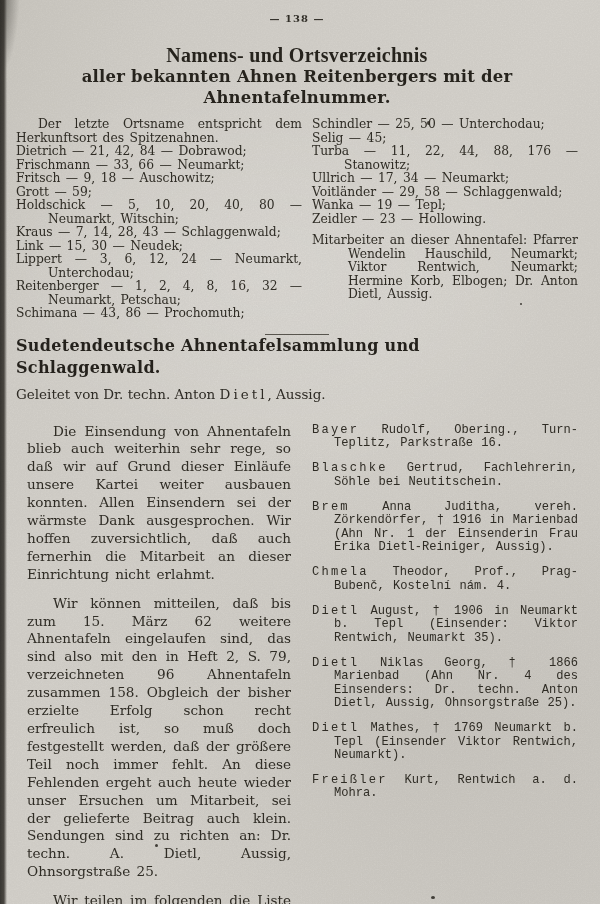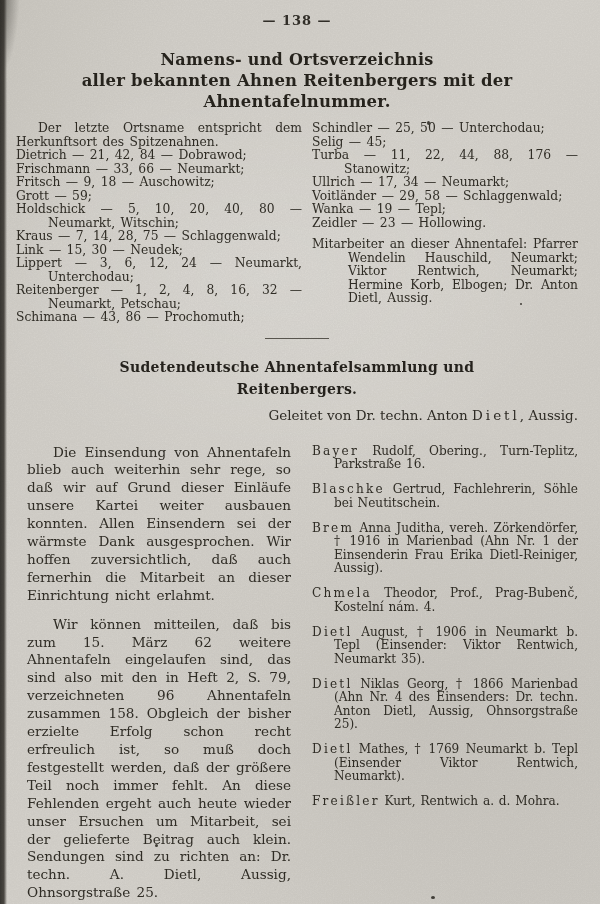--- a/index.html
+++ b/index.html
@@ -13,51 +13,51 @@
     color:#29261f;
   }
   .edge-strip{position:absolute;left:0;top:0;width:7px;height:904px;
     background:linear-gradient(to right,#33312d 0%,#45423d 55%,rgba(69,66,61,0) 100%);}
   .corner-shade{position:absolute;left:-6px;top:-8px;width:26px;height:90px;
     background:radial-gradient(ellipse at 0 0,rgba(40,38,34,.75),rgba(40,38,34,0) 70%);}
   .speck{position:absolute;border-radius:50%;background:#3c3933;}
   .noise-overlay{position:absolute;left:0;top:0;pointer-events:none;}
   .content{position:relative;padding:0 22px 0 16px;}
 
-  .page-number{margin-top:13px;text-align:center;font-size:13px;font-weight:bold;
+  .page-number{margin-top:13px;text-align:center;font-size:10px;font-weight:bold;
     letter-spacing:1px;color:#2b2822;}
 
   .h1{margin-top:21px;text-align:center;font-weight:bold;color:#1f1c16;line-height:21px;}
-  .h1 .l1{font-size:16px;letter-spacing:.3px;}
+  .h1 .l1{font-size:20px;letter-spacing:.3px;font-family:Liberation Serif, serif;}
   .h1 .l2{font-size:16.5px;letter-spacing:.2px;}
 
   .cols{display:flex;margin-top:10px;}
   .col-l{width:286px;}
   .col-gap{width:10px;flex:none;}
   .col-r{flex:1;}
 
   .up{font-size:12.3px;line-height:13.5px;}
   .up p{margin:0;text-align:justify;word-spacing:1.5px;}
   .up p.indent{text-indent:22px;}
   .entry{padding-left:32px;text-indent:-32px;text-align:left;}
   .gap-above{margin-top:4px;}
   .note{margin-top:3px !important;text-indent:16px;}
   .contrib{margin-top:8px !important;padding-left:36px;text-indent:-36px;text-align:justify;word-spacing:1.5px;}
 
   .divider{width:64px;height:1px;background:#56534c;margin:13px auto 0 auto;}
 
-  .h2{margin-top:17px;text-align:center;font-weight:bold;color:#1d1a15;
-    font-size:14px;line-height:22px;letter-spacing:.3px;}
-  .subtitle{margin-top:7px;text-align:right;font-size:13.5px;color:#28251f;}
+  .h2{font-weight:bold;color:#1d1a15;
+    font-size:16px;line-height:22px;letter-spacing:.3px;}
+  .subtitle{margin-top:7px;text-align:left;font-size:13.5px;color:#28251f;}
   .sp-name{letter-spacing:3px;}
 
   .low-l{font-size:13.6px;line-height:17.9px;}
   .low-l p{margin:11px;text-align:justify;text-indent:26px;word-spacing:2px;}
   .low-r{font-size:12.1px;line-height:13.3px;}
-  .low-r .entry{padding-left:22px;text-indent:-22px;margin-bottom:1.6px;text-align:justify;word-spacing:1px;}
+  .low-r .entry{padding-left:22px;text-indent:-22px;margin-bottom:1.6px;text-align:justify;word-spacing:1px;font-family:Liberation Mono, monospace;}
   .low-r .nm{letter-spacing:2.2px;}
 </style>
 </head>
 <body>
 
 <div class="page">
   <div class="edge-strip"></div>
   <div class="corner-shade"></div>
   <div class="speck" style="left:427px;top:121px;width:3px;height:4px;"></div>
   <div class="speck" style="left:155px;top:844px;width:3px;height:3px;"></div>
@@ -73,21 +73,21 @@
     </div>
 
     <div class="cols up">
       <div class="col-l">
         <p class="indent">Der letzte Ortsname entspricht dem Herkunftsort des Spitzenahnen.</p>
         <p class="entry">Dietrich — 21, 42, 84 — Dobrawod;</p>
         <p class="entry">Frischmann — 33, 66 — Neumarkt;</p>
         <p class="entry">Fritsch — 9, 18 — Auschowitz;</p>
         <p class="entry">Grott — 59;</p>
         <p class="entry">Holdschick — 5, 10, 20, 40, 80 — Neumarkt, Witschin;</p>
-        <p class="entry">Kraus — 7, 14, 28, 75 — Schlaggenwald;</p>
+        <p class="entry">Kraus — 7, 14, 28, 43 — Schlaggenwald;</p>
         <p class="entry">Link — 15, 30 — Neudek;</p>
         <p class="entry">Lippert — 3, 6, 12, 24 — Neumarkt, Unterchodau;</p>
         <p class="entry">Reitenberger — 1, 2, 4, 8, 16, 32 — Neumarkt, Petschau;</p>
         <p class="entry">Schimana — 43, 86 — Prochomuth;</p>
       </div>
       <div class="col-gap"></div>
       <div class="col-r">
         <p class="entry">Schindler — 25, 50 — Unterchodau;</p>
         <p class="entry">Selig — 45;</p>
         <p class="entry">Turba — 11, 22, 44, 88, 176 — Stanowitz;</p>
@@ -96,21 +96,21 @@
         <p class="entry">Wanka — 19 — Tepl;</p>
         <p class="entry gap-above">Zeidler — 23 — Hollowing.</p>
         <p class="contrib">Mitarbeiter an dieser Ahnentafel: Pfarrer Wendelin Hauschild, Neumarkt; Viktor Rentwich, Neumarkt; Hermine Korb, Elbogen; Dr. Anton Dietl, Aussig.</p>
       </div>
     </div>
 
     <div class="divider"></div>
 
     <div class="h2">
       <div>Sudetendeutsche Ahnentafelsammlung und</div>
-      <div>Reitenbergers.</div>
+      <div>Schlaggenwald.</div>
     </div>
     <div class="subtitle"><span>Geleitet von Dr. techn. Anton </span><span class="sp-name">Dietl</span><span>, Aussig.</span></div>
 
     <div class="cols">
       <div class="col-l low-l">
         <p>Die Einsendung von Ahnentafeln blieb auch weiterhin sehr rege, so daß wir auf Grund dieser Einläufe unsere Kartei weiter ausbauen konnten. Allen Einsendern sei der wärmste Dank ausgesprochen. Wir hoffen zuversichtlich, daß auch fernerhin die Mitarbeit an dieser Einrichtung nicht erlahmt.</p>
         <p>Wir können mitteilen, daß bis zum 15. März 62 weitere Ahnentafeln eingelaufen sind, das sind also mit den in Heft 2, S. 79, verzeichneten 96 Ahnentafeln zusammen 158. Obgleich der bisher erzielte Erfolg schon recht erfreulich ist, so muß doch festgestellt werden, daß der größere Teil noch immer fehlt. An diese Fehlenden ergeht auch heute wieder unser Ersuchen um Mitarbeit, sei der gelieferte Beitrag auch klein. Sendungen sind zu richten an: Dr. techn. A. Dietl, Aussig, Ohnsorgstraße 25.</p>
         <p>Wir teilen im folgenden die Liste der eingelaufenen Ahnentafeln mit, wobei das bereits im letzten Heft Gesagte auch hier Geltung behält.</p>
       </div>
       <div class="col-gap"></div>

